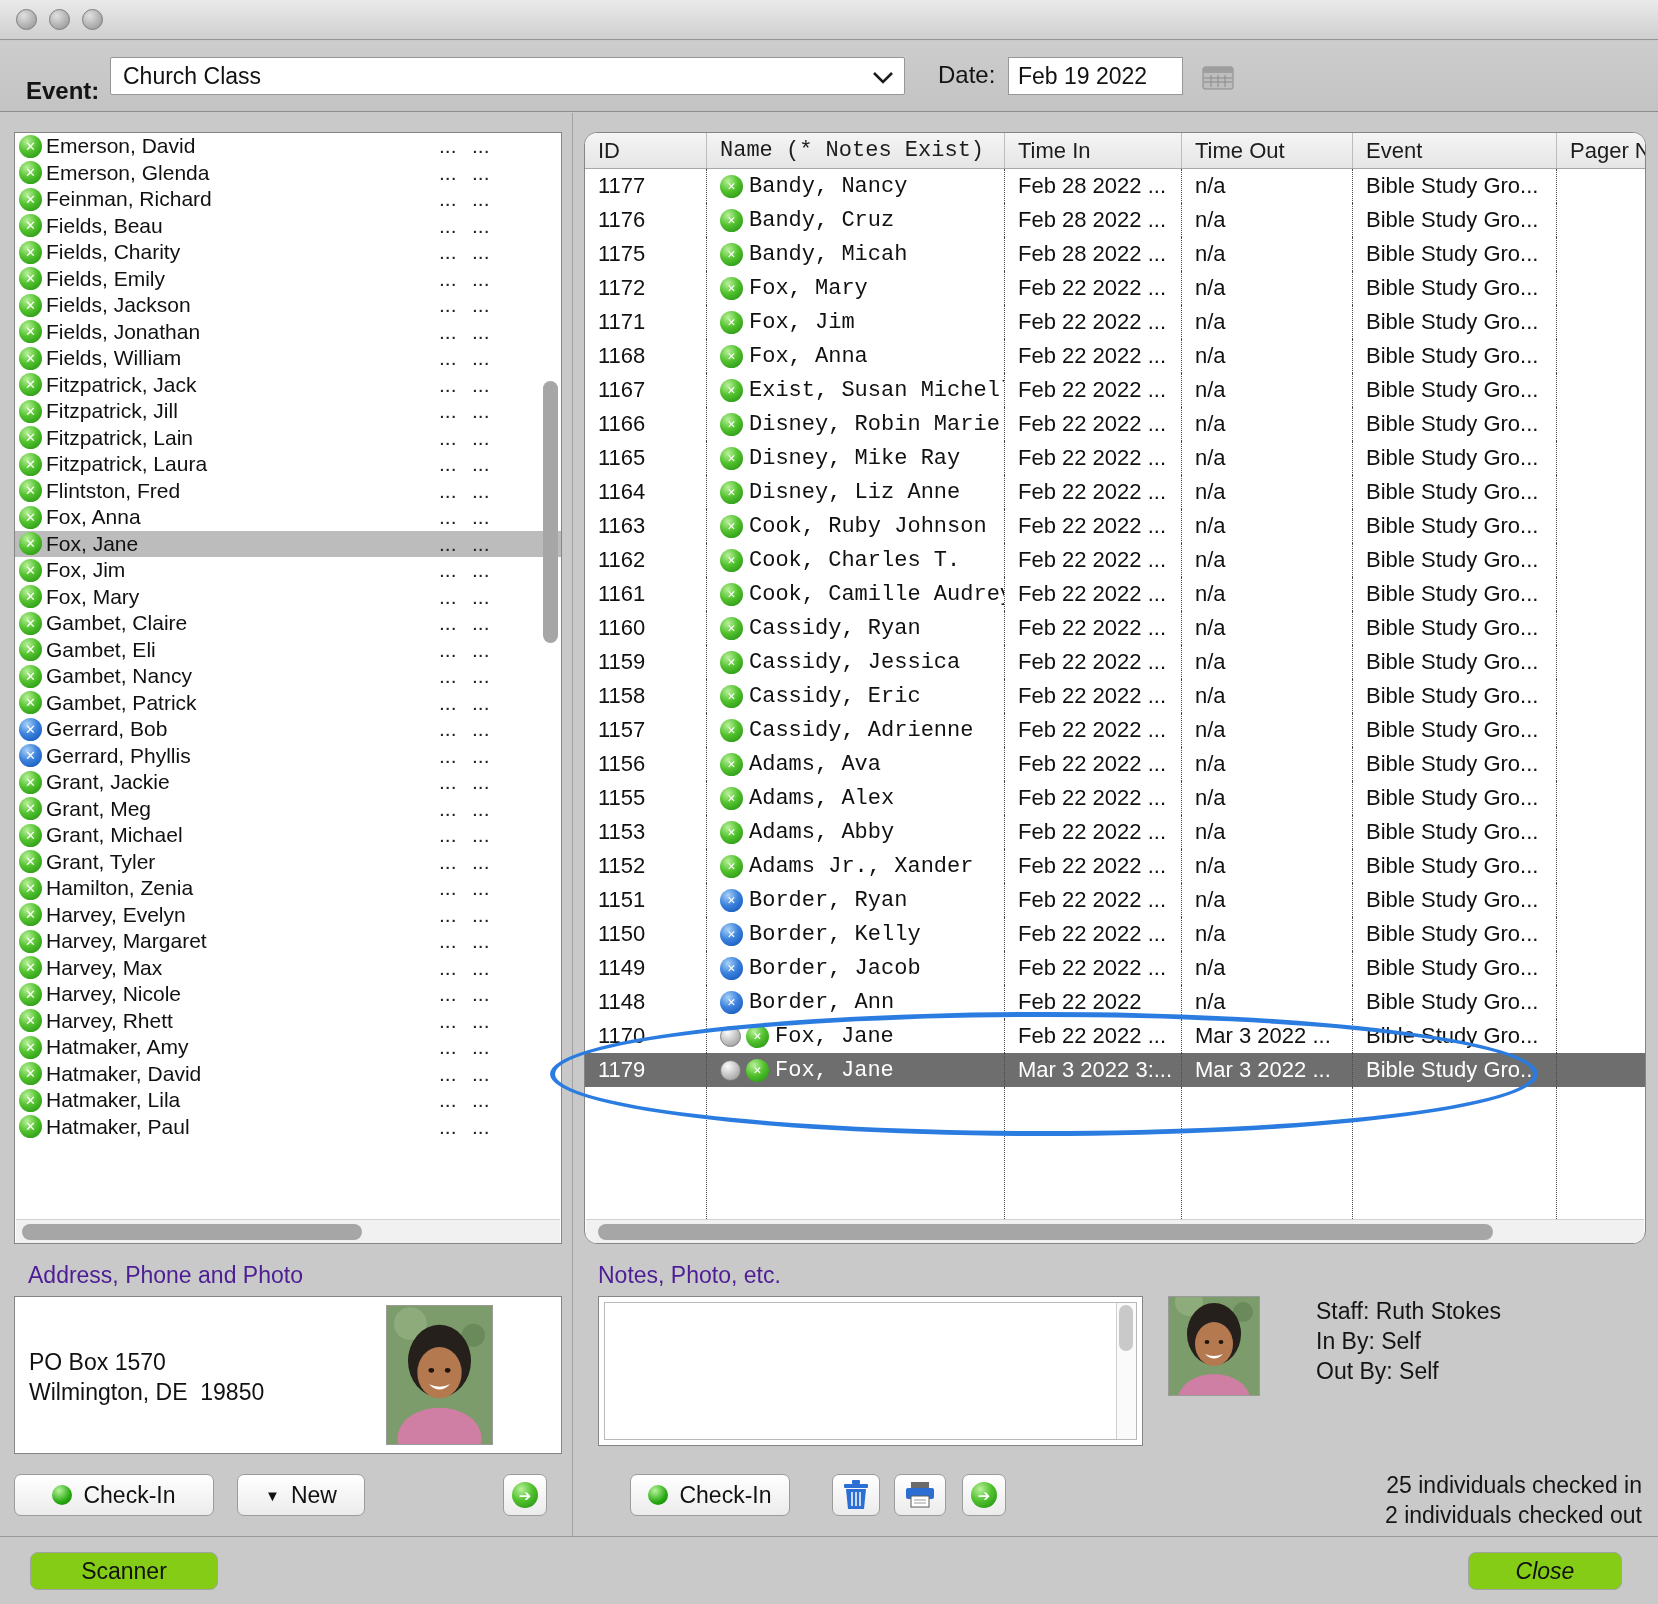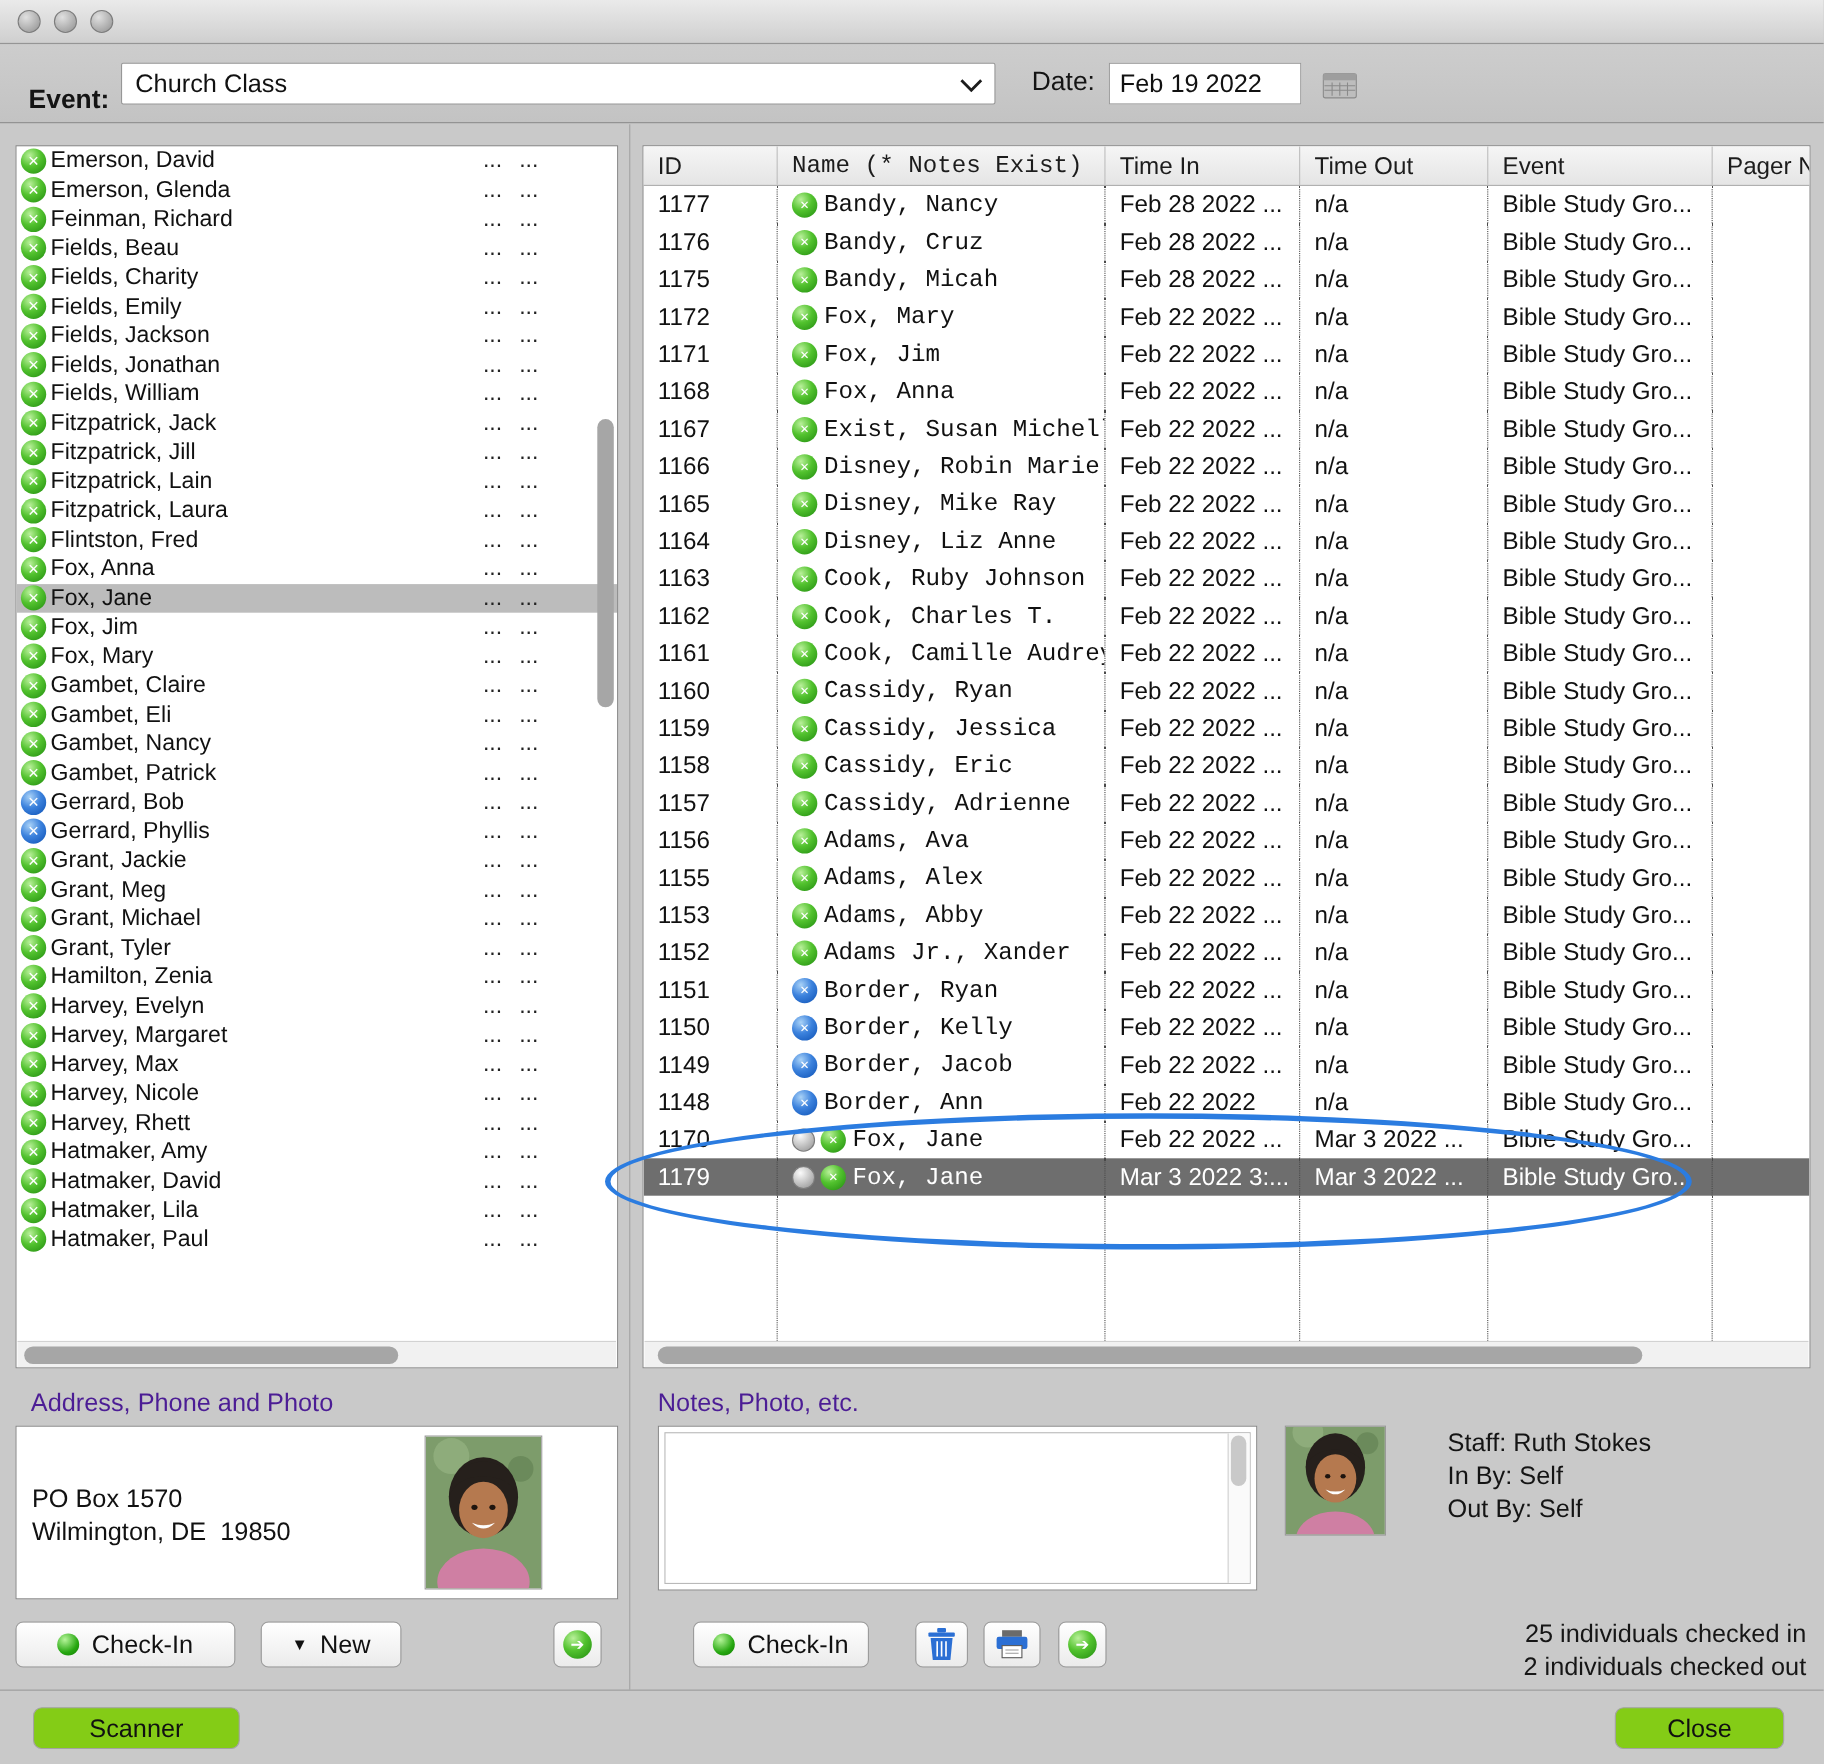--- a/index.html
+++ b/index.html
@@ -37,21 +37,21 @@
   .ball.blue{background:radial-gradient(circle at 35% 28%,#a9d2f7 0%,#3c82dd 45%,#0b4fb3 100%);}
   .lname{margin-left:4px;white-space:nowrap;}
   .dots{position:absolute;top:1px;font-size:21px;color:#222;}
   .d1{left:424px;}
   .d2{left:457px;}
   #left-vthumb{position:absolute;right:3px;top:248px;width:15px;height:262px;background:#a6a6a6;border-radius:8px;z-index:3;}
   .hscroll{position:absolute;left:1px;right:1px;bottom:0;height:24px;background:#f1f1f1;border-top:1px solid #d2d2d2;}
   .hthumb{position:absolute;top:4px;height:16px;background:#a6a6a6;border-radius:8px;}
 
   
-  #right-table{left:584px;top:132px;width:1062px;height:1112px;overflow:hidden;}
+  #right-table{left:584px;top:132px;width:1062px;height:1112px;overflow:hidden;border-radius:13px;}
   .thead{position:absolute;left:0;right:0;top:0;display:flex;height:36px;background:linear-gradient(#f5f5f5,#e5e5e5);border-bottom:1px solid #a8a8a8;font-size:22px;color:#1c1c1c;}
   .th{display:flex;align-items:center;padding-left:13px;border-right:1px solid #bdbdbd;white-space:nowrap;overflow:hidden;}
   .tbody{position:absolute;left:0;right:0;top:36px;bottom:24px;display:flex;flex-direction:column;overflow:hidden;}
   .trow{display:flex;height:34px;flex:0 0 34px;font-size:22px;}
   .trow.sel{background:#6e6e6e;color:#fff;}
   .trow.tfill{flex:1 1 auto;height:auto;}
   .c{display:flex;align-items:center;padding-left:13px;border-right:1px dotted #4a4a4a;white-space:nowrap;overflow:hidden;}
   .w-id{width:122px;}
   .w-name{width:298px;font-family:Liberation Mono, monospace;}
   .w-in{width:177px;}
@@ -96,21 +96,21 @@
   .tri{font-size:15px;color:#111;}
   .arrball{width:26px;height:26px;}
   .arrball i{font-size:15px;}
 
   #counts{position:absolute;right:16px;top:1470px;text-align:right;font-size:23px;line-height:30px;color:#161616;}
 
   
   #footer-divider{position:absolute;left:0;top:1536px;width:100%;height:1px;background:#9a9a9a;}
   .macbtn{position:absolute;height:38px;background:#84cc16;border:1px solid #a3a3a3;border-radius:8px;display:flex;align-items:center;justify-content:center;font-size:23px;color:#111;}
   #scanner-btn{left:30px;top:1552px;width:188px;}
-  #close-btn{left:1468px;top:1552px;width:154px;}
+  #close-btn{left:1468px;top:1552px;width:154px;font-style:italic;}
 
   svg{display:block;}
   .avatar-svg{width:100%;height:100%;}
 </style>
 </head>
 <body>
 
 <div class="titlebar">
   <div class="traffic">
     <span></span>

